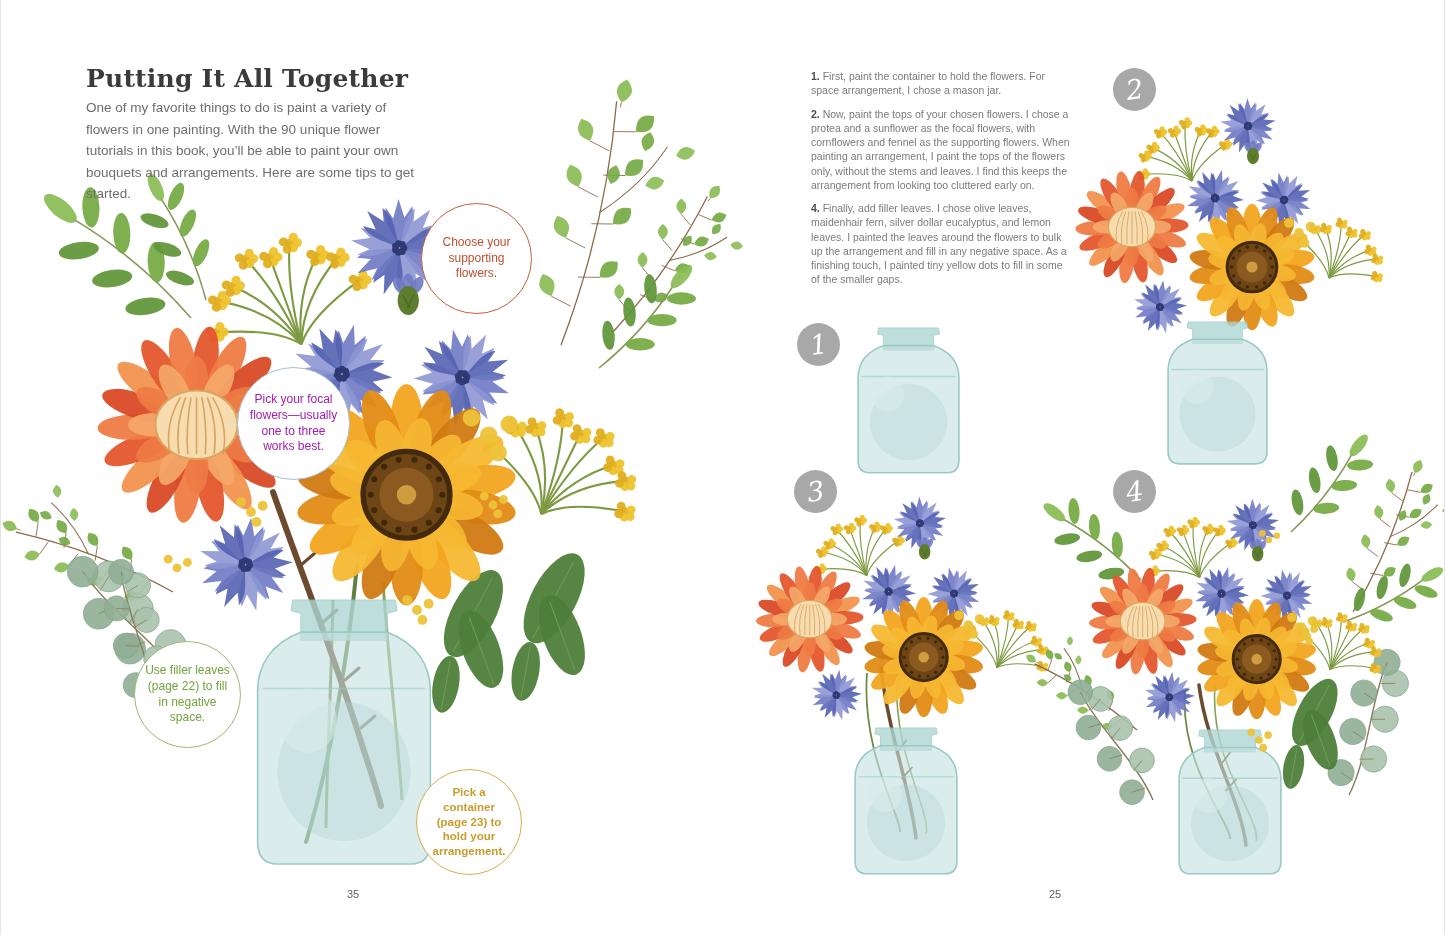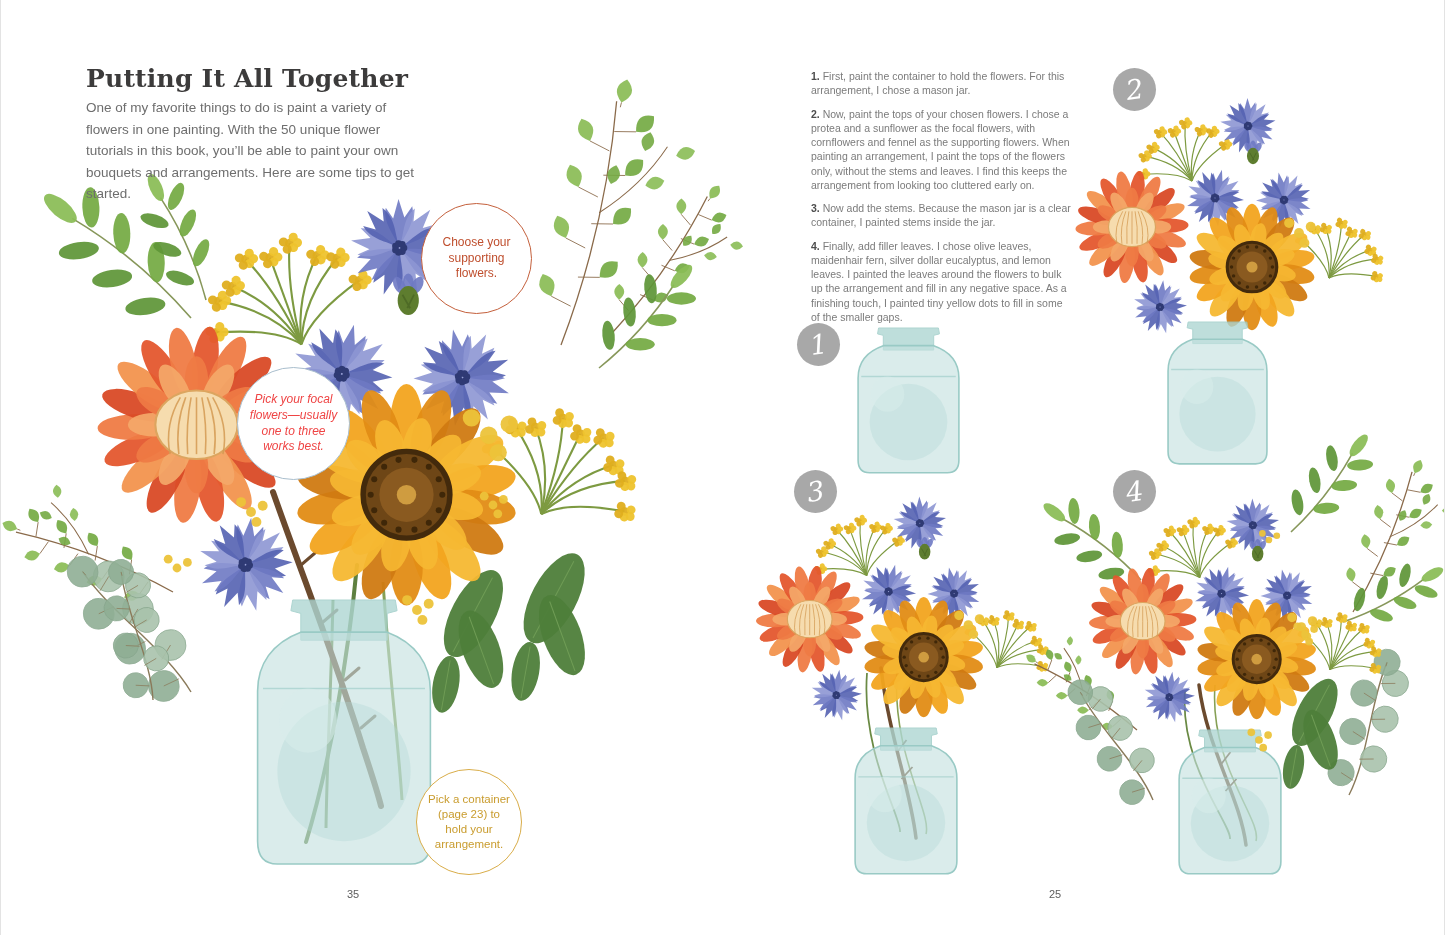--- a/index.html
+++ b/index.html
@@ -2982,38 +2982,40 @@
           <circle cx="1308.2" cy="641.7" r="3.8500000000000005" fill="#ecc33a" opacity="0.95"></circle>
           <circle cx="1258" cy="740" r="3.8500000000000005" fill="#ecc33a" opacity="0.95"></circle>
           <circle cx="1267.1" cy="735.1" r="3.8500000000000005" fill="#ecc33a" opacity="0.95"></circle>
           <circle cx="1250.3" cy="732.3" r="3.8500000000000005" fill="#ecc33a" opacity="0.95"></circle>
           <circle cx="1262.2" cy="747.7" r="3.8500000000000005" fill="#ecc33a" opacity="0.95"></circle>
         </g>
       </g>
     </svg>
 
   <h1 class="page-title">Putting It All Together</h1>
-  <p class="intro">One of my favorite things to do is paint a variety of flowers in one painting. With the 50 unique flower tutorials in this book, you’ll be able to paint your own bouquets and arrangements. Here are some tips to get started.</p>
+  <p class="intro">One of my favorite things to do is paint a variety of flowers in one painting. With the 90 unique flower tutorials in this book, you’ll be able to paint your own bouquets and arrangements. Here are some tips to get started.</p>
 
   <div class="callout" id="callout-0" style="border: 1.5px solid rgb(196, 96, 60); color: rgb(191, 78, 45);">
     <span>Choose your supporting flowers.</span>
   </div>
-  <div class="callout" id="callout-1" style="border: 1.5px solid rgb(169, 190, 205); color: #ef4444; font-style: italic;">
+  <div class="callout" id="callout-1" style="border: 1.5px solid rgb(169, 190, 205); color: #a21caf;">
     <span>Pick your focal flowers—usually one to three works best.</span>
   </div>
-  <div class="callout" id="callout-3" style="border: 1.5px solid rgb(217, 173, 73); color: rgb(201, 156, 46);">
+  <div class="callout" id="callout-2" style="border: 1.5px solid rgb(156, 184, 115); color: rgb(115, 163, 61);">
+    <span>Use filler leaves (page 22) to fill in negative space.</span>
+  </div>
+  <div class="callout" id="callout-3" style="border: 1.5px solid rgb(217, 173, 73); color: rgb(201, 156, 46); font-weight: bold;">
     <span>Pick a container (page 23) to hold your arrangement.</span>
   </div>
 
   <div class="pagenum" id="pagenum-left">35</div>
 
   <div class="steps">
-    <p class="step"><b>1.</b> <span>First, paint the container to hold the flowers. For this arrangement, I chose a mason jar.</span></p>
+    <p class="step"><b>1.</b> <span>First, paint the container to hold the flowers. For space arrangement, I chose a mason jar.</span></p>
     <p class="step"><b>2.</b> <span>Now, paint the tops of your chosen flowers. I chose a protea and a sunflower as the focal flowers, with cornflowers and fennel as the supporting flowers. When painting an arrangement, I paint the tops of the flowers only, without the stems and leaves. I find this keeps the arrangement from looking too cluttered early on.</span></p>
-    <p class="step"><b>3.</b> <span>Now add the stems. Because the mason jar is a clear container, I painted stems inside the jar.</span></p>
     <p class="step"><b>4.</b> <span>Finally, add filler leaves. I chose olive leaves, maidenhair fern, silver dollar eucalyptus, and lemon leaves. I painted the leaves around the flowers to bulk up the arrangement and fill in any negative space. As a finishing touch, I painted tiny yellow dots to fill in some of the smaller gaps.</span></p>
   </div>
 
   <div class="badge" id="badge-0">
       <span>1</span>
     </div>
   <div class="badge" id="badge-1">
       <span>2</span>
     </div>
   <div class="badge" id="badge-2">

